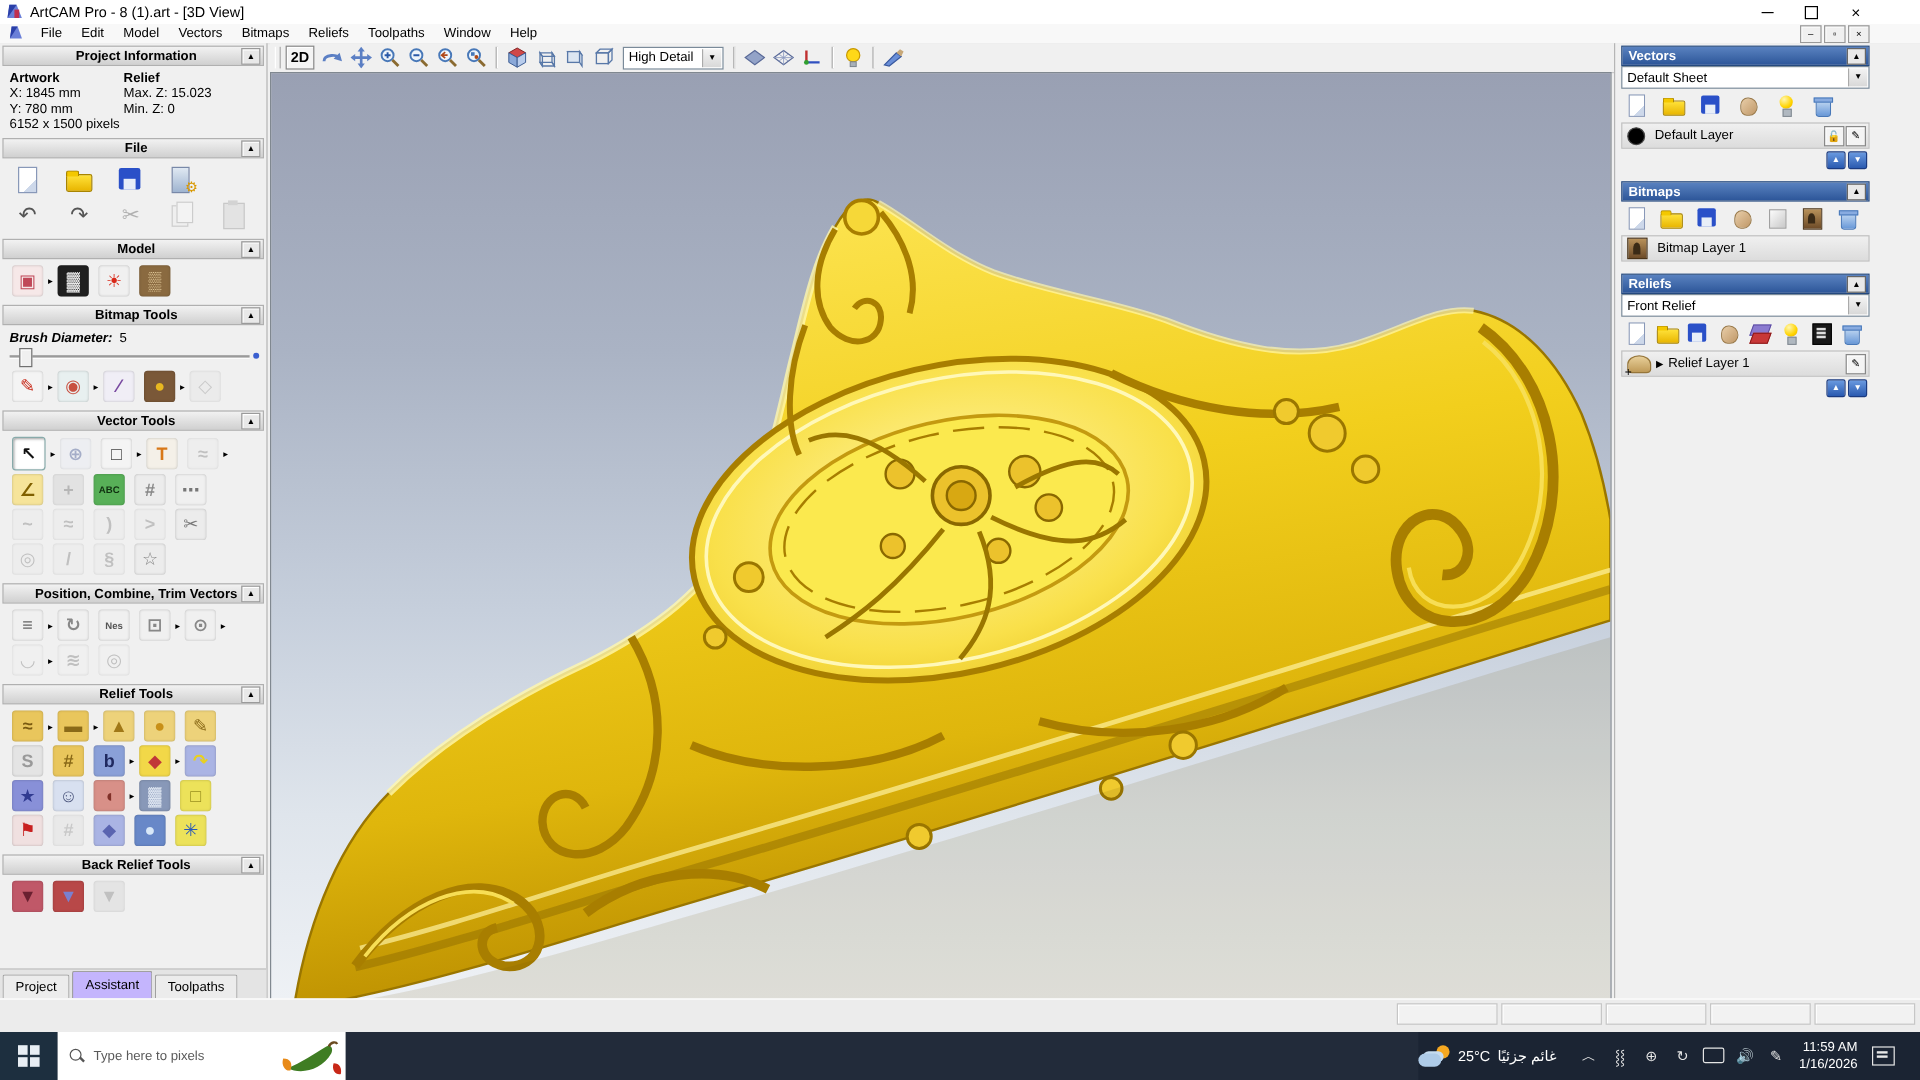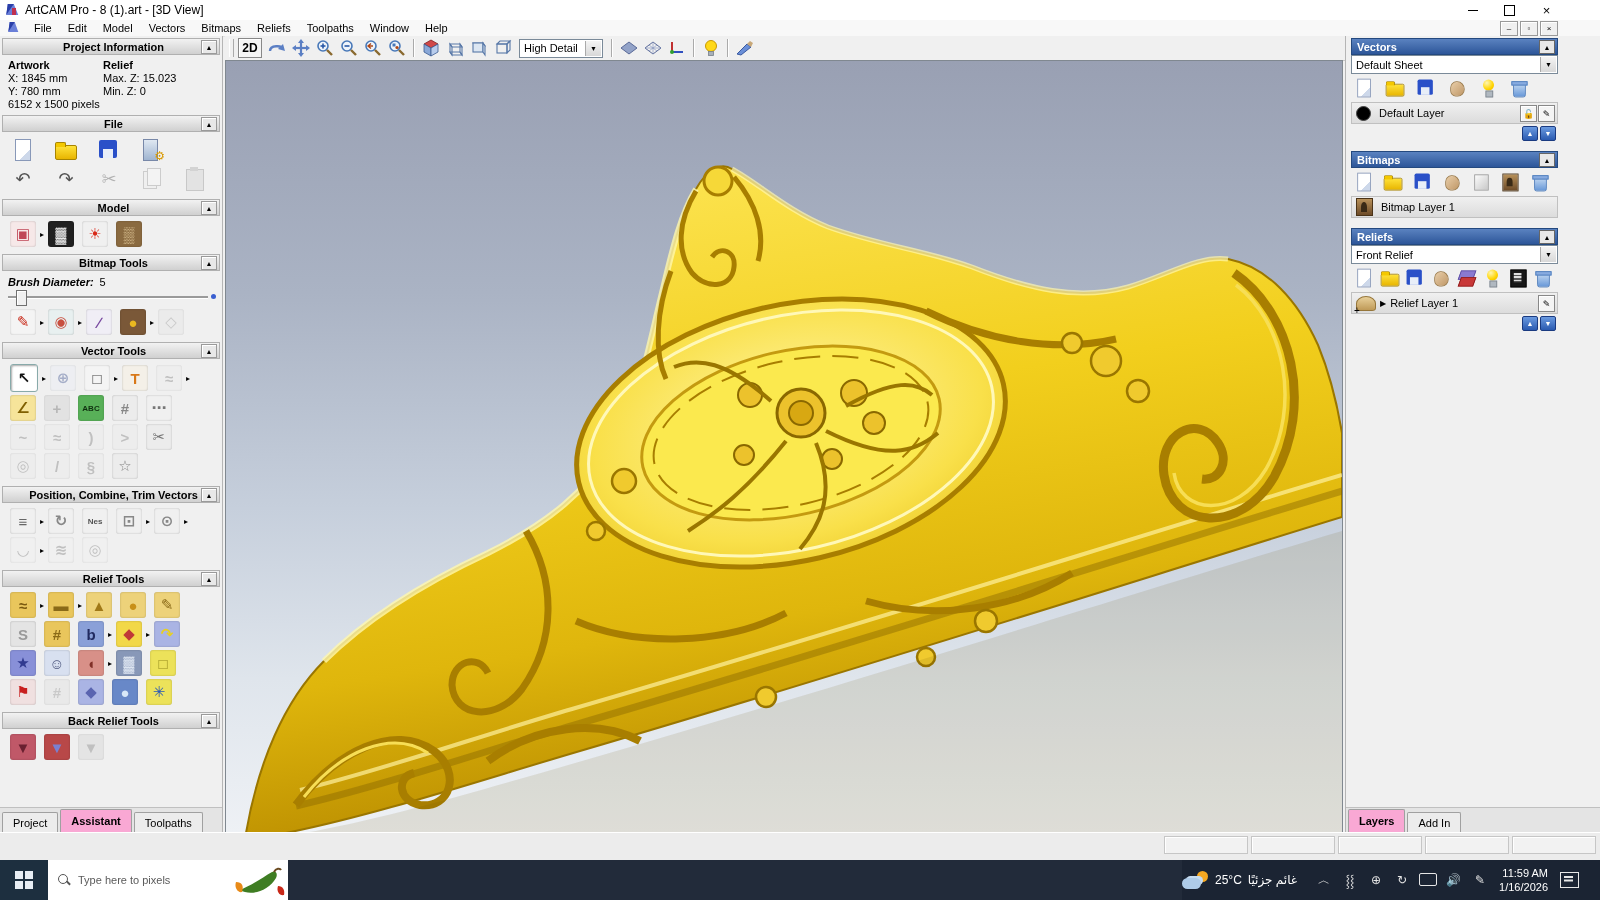--- a/index.html
+++ b/index.html
@@ -92,21 +92,21 @@
   
   .tb3d{position:absolute;left:225px;top:36px;width:1120px;height:24px;background:#f0f0f0;border-bottom:1px solid #c8c8c8;display:flex;align-items:center;}
   .tb3d .grip{width:3px;height:18px;border-left:1px solid #fff;border-right:1px solid #aaa;margin:0 4px;}
   .btn2d{width:22px;height:18px;border:1px solid #888;background:#f4f4f4;box-shadow:inset 1px 1px 0 #fff;display:flex;align-items:center;justify-content:center;font-weight:bold;font-size:12px;margin-right:3px;}
   .tbico{width:22px;height:20px;display:flex;align-items:center;justify-content:center;margin:0 1px;}
   .tbsep{width:1px;height:18px;background:#aaa;border-right:1px solid #fff;margin:0 4px;}
   .detailbox{width:78px;margin:0 4px;}
   
   .tabsrow{position:absolute;bottom:0;left:0;display:flex;align-items:flex-end;height:24px;background:#e4e4e4;width:100%;border-top:1px solid #c0c0c0;}
   .tab{height:19px;padding:0 10px;display:flex;align-items:center;border:1px solid #a0a0a0;border-bottom:none;background:#ececec;margin-left:2px;border-radius:2px 2px 0 0;}
-  .tab.active{height:22px;background:#f9a8d4;font-weight:bold;}
+  .tab.active{height:22px;background:#c4b5fd;font-weight:normal;}
   
   .canvas3d{position:absolute;left:225px;top:60px;width:1116px;height:772px;background:linear-gradient(180deg,#99a0b3 0%,#aab3c4 30%,#c6cfdc 58%,#dfe5ec 80%,#eef1f5 100%);border:1px solid #808890;overflow:hidden;}
   
   .statusbar{position:absolute;left:0;top:832px;width:1600px;height:28px;background:#ececec;border-top:1px solid #fff;}
   .statcells{position:absolute;right:4px;top:3px;display:flex;gap:3px;}
   .statcell{width:82px;height:16px;background:#f2f2f2;border:1px solid #c6c6c6;box-shadow:inset 1px 1px 0 #fff;}
   
   .taskbar{position:absolute;left:0;top:860px;width:1600px;height:40px;background:#222b3a;display:flex;align-items:stretch;color:#fff;}
   .startbtn{width:48px;background:#1d2f3f;display:flex;align-items:center;justify-content:center;}
   .winlogo{display:grid;grid-template-columns:8px 8px;grid-template-rows:8px 8px;gap:2px;}
@@ -695,24 +695,20 @@
         <span class="miniBtns">
             <span class="miniBtn">✎</span>
           </span>
       </div>
       <div class="updown">
         <span class="udbtn">▲</span>
         <span class="udbtn">▼</span>
       </div>
     </div>
 
-    <div class="tabsrow">
-      <span class="tab active">Layers</span>
-      <span class="tab">Add In</span>
-    </div>
   </div>
 
   <div class="statusbar">
     <span class="statcells">
       <span class="statcell"></span>
       <span class="statcell"></span>
       <span class="statcell"></span>
       <span class="statcell"></span>
       <span class="statcell"></span>
     </span>

